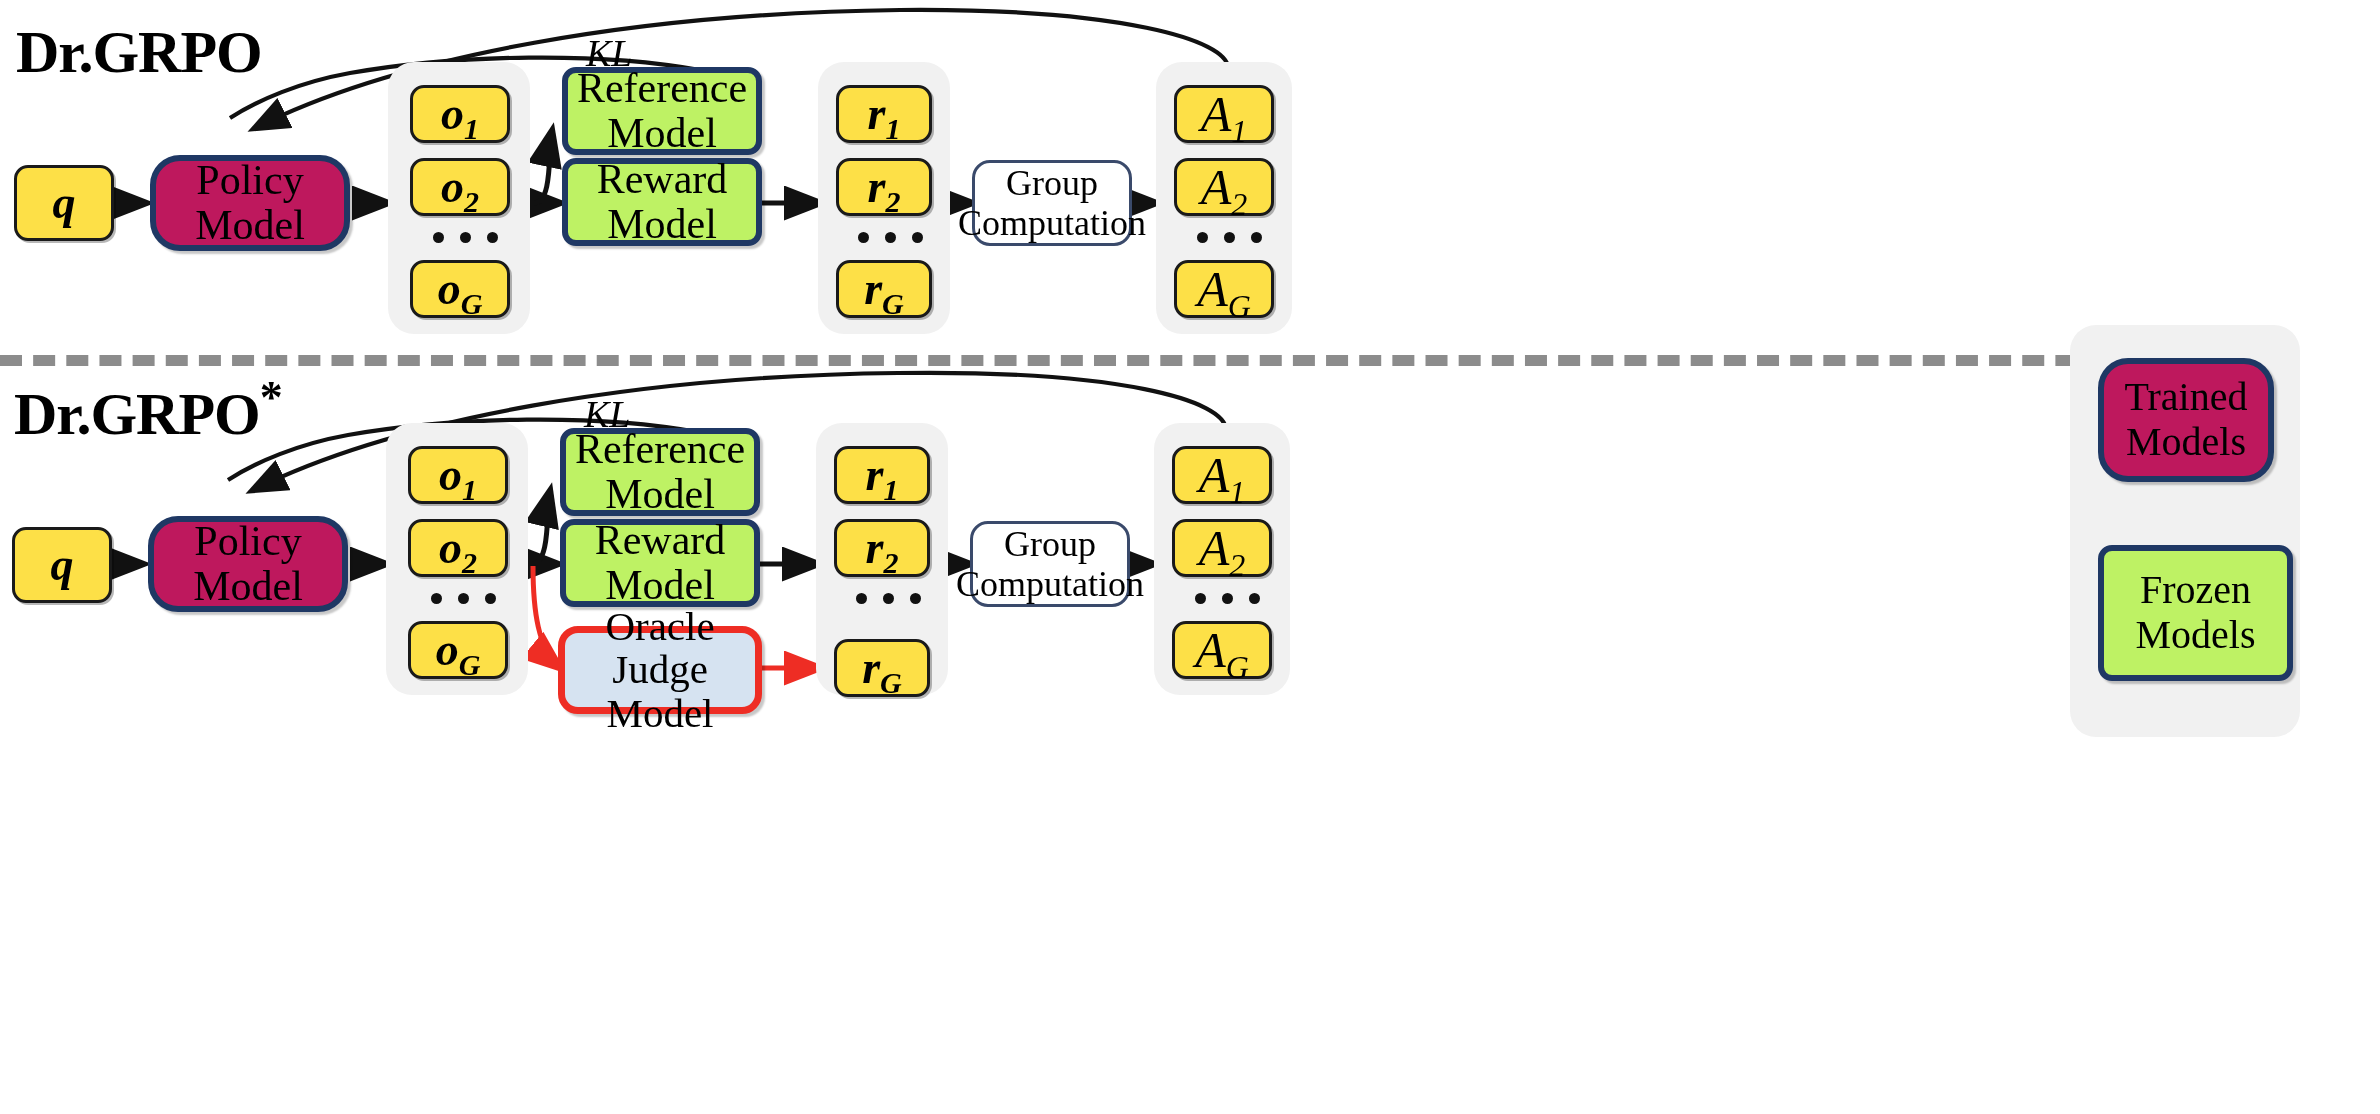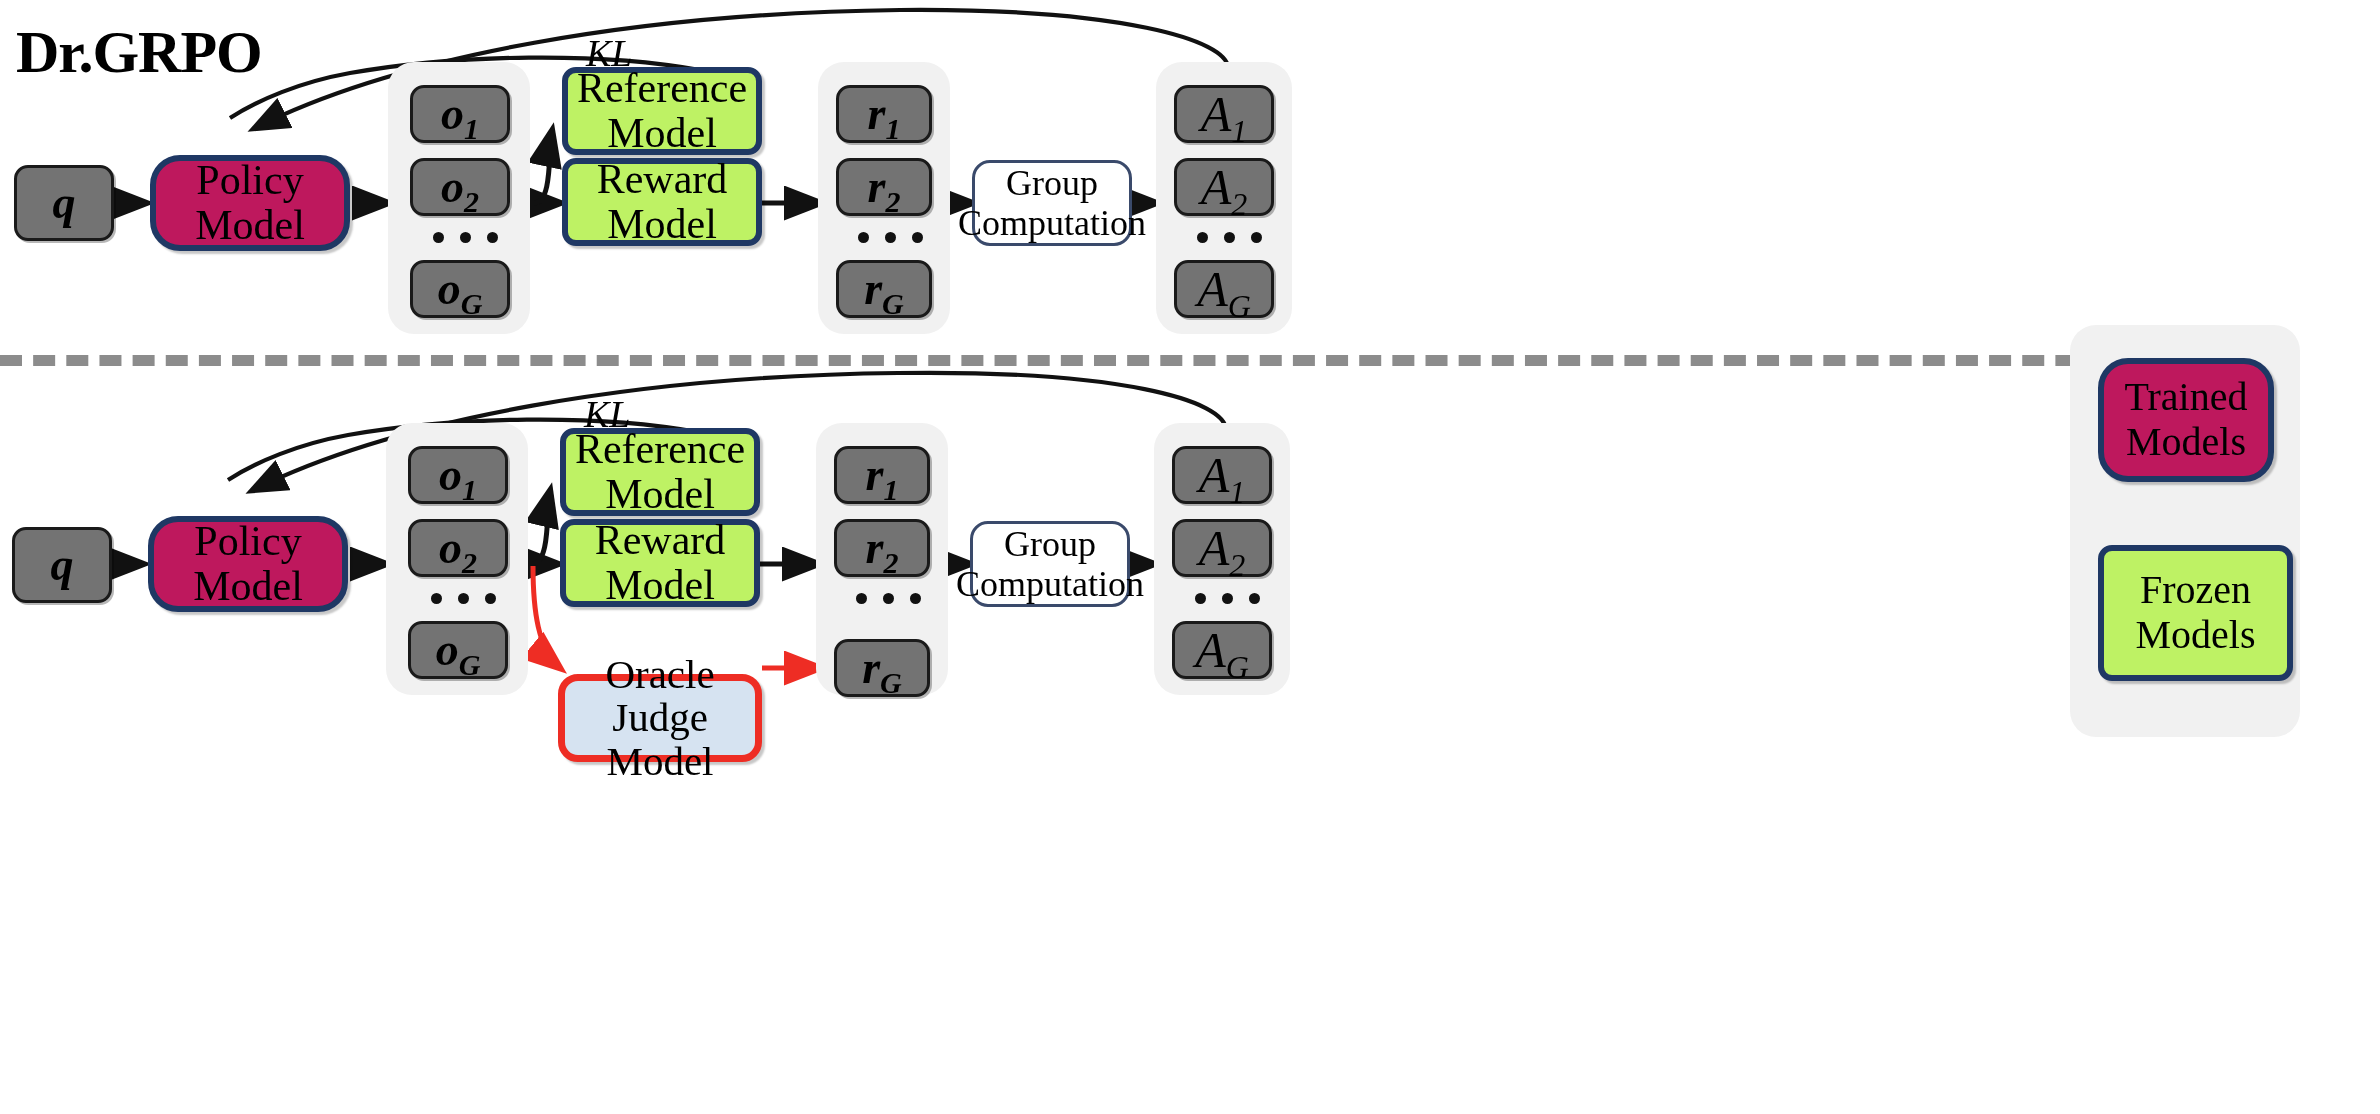--- a/index.html
+++ b/index.html
@@ -27,21 +27,21 @@
     align-items: center;
     justify-content: center;
     text-align: center;
     line-height: 1.06;
     color: #000000;
     background: #ffffff;
   }
   .plain-box {
     border: 3px solid #1a1a1a;
     border-radius: 14px;
-    background: #737373;
+    background: #fde047;
     box-shadow: 2px 2px 0 rgba(0,0,0,0.28);
   }
   .trained-box {
     border: 6px solid #1f3864;
     border-radius: 30px;
     background: #be185d;
     box-shadow: 3px 3px 2px rgba(0,0,0,0.22);
   }
   .frozen-box {
     border: 6px solid #1f3864;
@@ -87,21 +87,20 @@
     vertical-align: super;
     line-height: 0;
   }
   .model-label {
     font-size: 42px;
     white-space: pre-line;
   }
   .model-label-wide {
     font-size: 41px;
     white-space: pre-line;
-    margin-top: 48px;
   }
   .group-label {
     font-size: 36px;
     white-space: pre-line;
     line-height: 1.12;
   }
   .legend-label {
     font-size: 40px;
     white-space: pre-line;
     line-height: 1.12;
@@ -336,20 +335,21 @@
   </div>
   <div class="ellipsis" style="left:1197px; top:232px;">
       <i></i>
       <i></i>
       <i></i>
     </div>
   <div class="box plain-box" style="left:1174px; top:260px; width:100px; height:58px;">
     <span class="math-adv"><span>A</span><span class="sub">G</span></span>
   </div>
 
+  <div class="panel-title" style="left:14px; top:380px;"><span>Dr.GRPO</span><span class="star">*</span></div>
 
   <div class="box plain-box" style="left:12px; top:527px; width:100px; height:76px;">
     <span class="math">q</span>
   </div>
 
   <div class="box trained-box model-label" style="left:148px; top:516px; width:200px; height:96px;">
     <span>Policy
 Model</span>
   </div>
 

